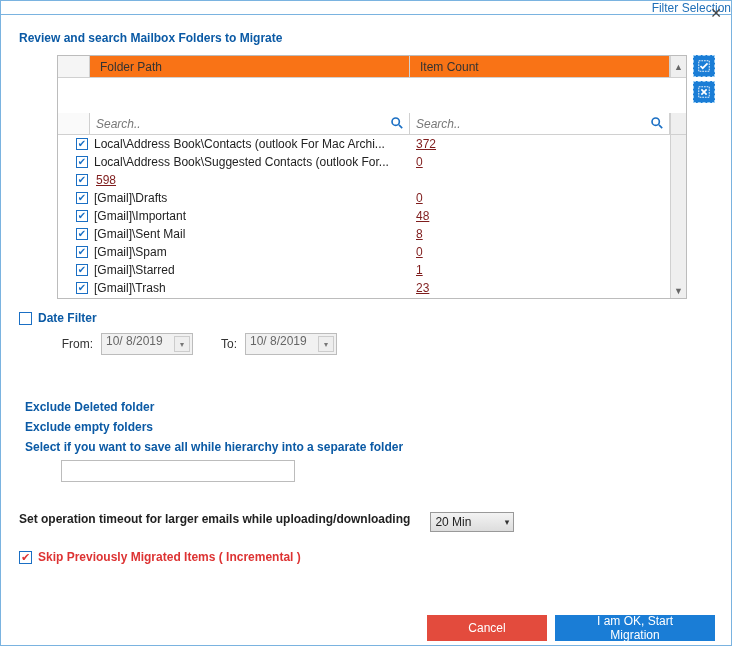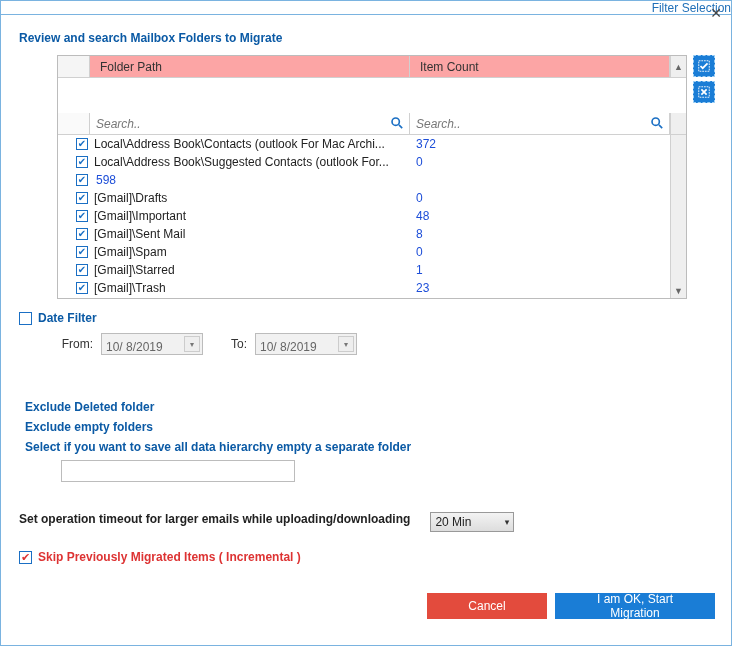--- a/index.html
+++ b/index.html
@@ -50,21 +50,21 @@
   }
   .grid-outer {
     border: 1px solid #bcbcbc;
     width: 640px;
     margin-left: 40px;
     position: relative;
   }
   .grid-head {
     display: flex;
     height: 22px;
-    background: #fca5a5;
+    background: #f97316;
     border-bottom: 1px solid #d0d0d0;
     position: relative;
   }
   .grid-head .corner {
     width: 32px;
     border-right: 1px solid #d0d0d0;
     background: #f5f5f5;
   }
   .grid-head .col {
     display: flex;
@@ -145,21 +145,22 @@
     width: 320px;
     padding-left: 4px;
     white-space: nowrap;
     overflow: hidden;
     text-overflow: ellipsis;
     color: #222;
   }
   .grid-row .countcell {
     flex: 1;
     padding-left: 6px;
-    color: #1d4ed8;
+    color: #7f1d1d;
+    text-decoration: underline;
   }
   .grid-row .sc { width:16px; }
   .grid-scroll {
     position: absolute;
     right: 0; top: 0; bottom: 0;
     width: 16px;
     background: #efefef;
     border-left: 1px solid #d0d0d0;
   }
   .grid-scroll:after {
@@ -205,25 +206,25 @@
   .chkline .lbl { color: #0b5aa5; font-weight: 700; }
   .chkline .lbl.red { color: #d33; }
   .dateline {
     display: flex;
     align-items: center;
     gap: 8px;
     margin: 8px 0 0 40px;
   }
   .dateline .lab { color:#333; width:36px; text-align:right; }
   .dateinput {
-    width: 102px; height: 22px;
+    width: 92px; height: 22px;
     border: 1px solid #bcbcbc;
     background: #f1f1f1;
     display: flex;
-    align-items: flex-end;
+    align-items: flex-start;
     padding: 0 4px;
     color: #666;
     position: relative;
   }
   .dateinput .dd {
     position: absolute;
     right: 2px; top: 2px;
     width: 16px; height: 16px;
     border: 1px solid #ccc;
     background: #eee;
@@ -257,21 +258,21 @@
     display:flex;align-items:center;
     padding:0 4px; position:relative;
     cursor:pointer;
   }
   .timeoutline .sel .ar {
     position:absolute; right:4px; font-size:9px; color:#333;
   }
   .btnbar {
     position: absolute;
     right: 16px;
-    bottom: 26px;
+    bottom: 4px;
     display: flex;
     gap: 8px;
     padding-left: 34px;
   }
   .btn {
     height: 26px;
     padding: 0 24px;
     color: #fff;
     border: none;
     cursor: pointer;
@@ -438,21 +439,21 @@
     <div class="optline">
       <span class="box"></span>
       <span class="lbl">Exclude Deleted folder</span>
     </div>
     <div class="optline">
       <span class="box"></span>
       <span class="lbl">Exclude empty folders</span>
     </div>
     <div class="optline">
       <span class="box"></span>
-      <span class="lbl">Select if you want to save all data hierarchy empty a separate folder</span>
+      <span class="lbl">Select if you want to save all while hierarchy into a separate folder</span>
     </div>
     <div class="hierinput"></div>
   </div>
 
   <div class="timeoutline">
     <span>Set operation timeout for larger emails while uploading/downloading</span>
     <div class="sel">
       <span>20 Min</span>
       <span class="ar">▾</span>
     </div>

